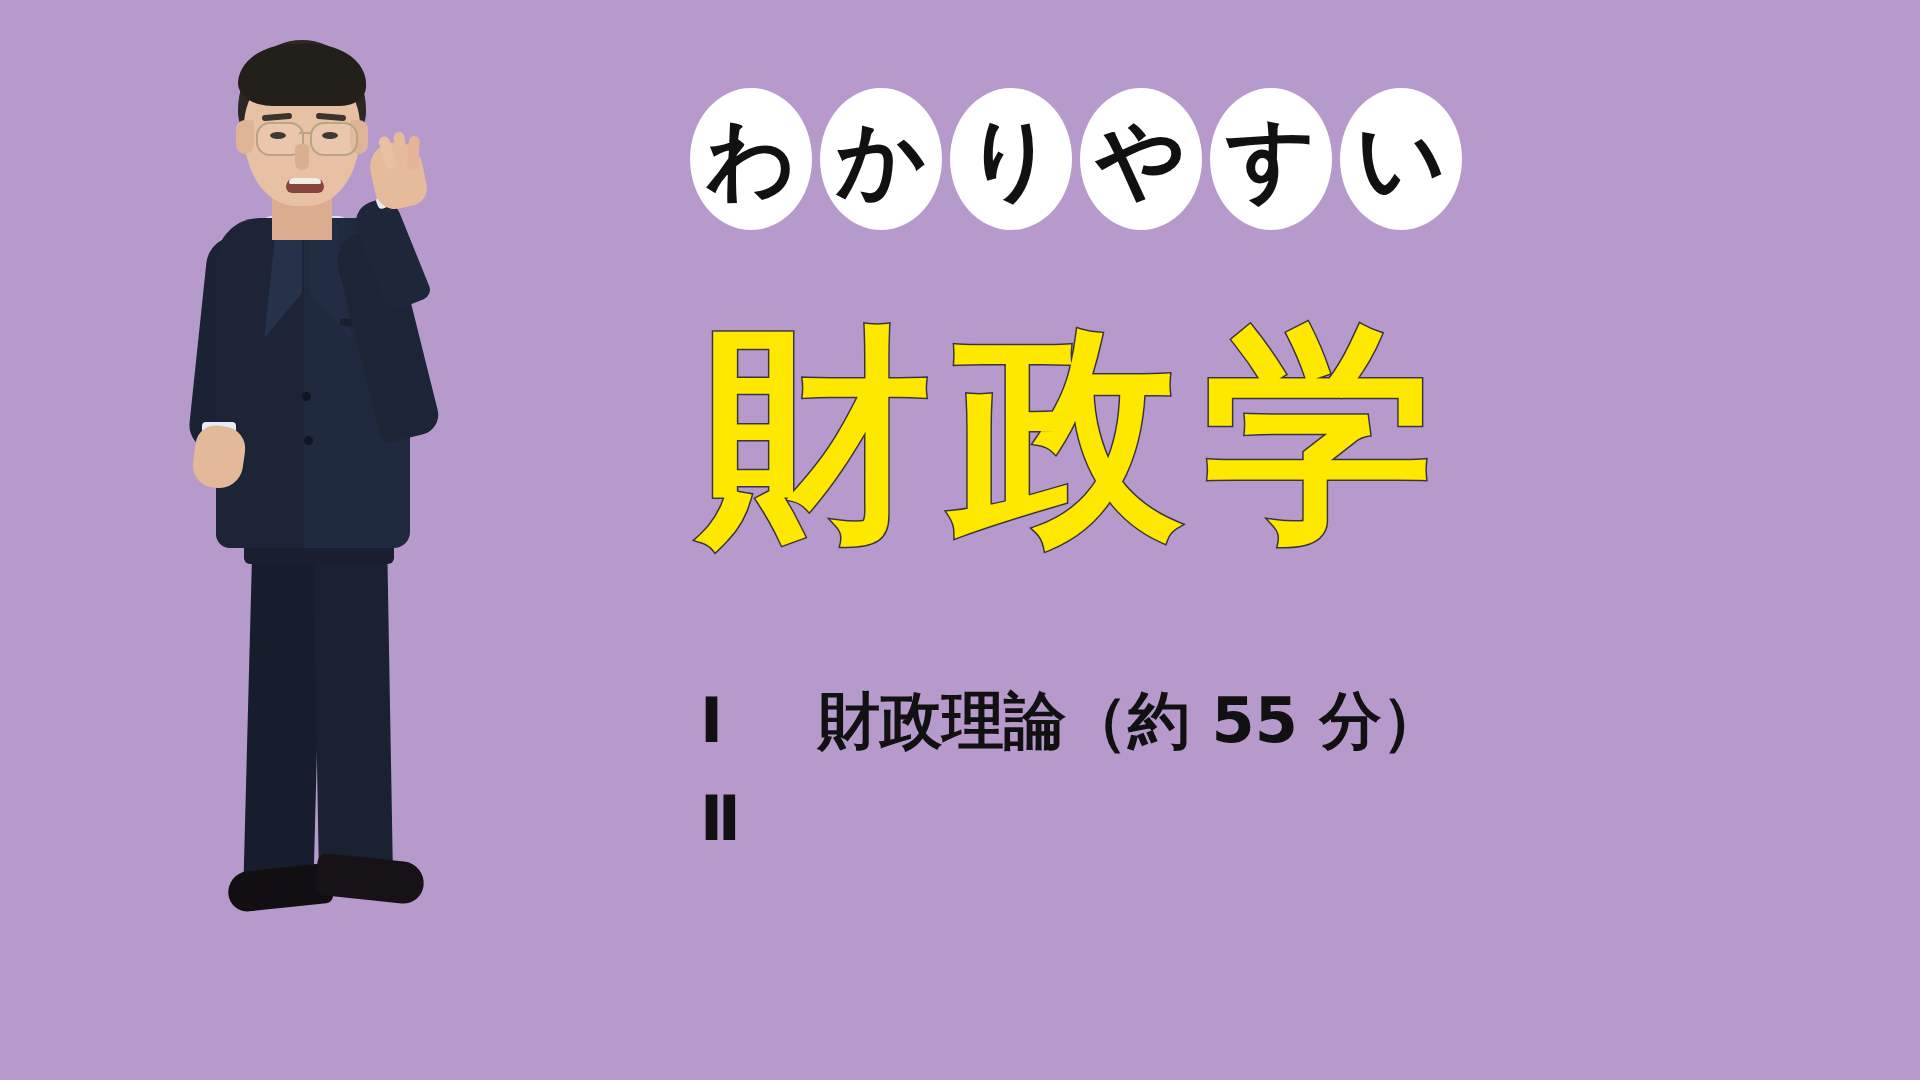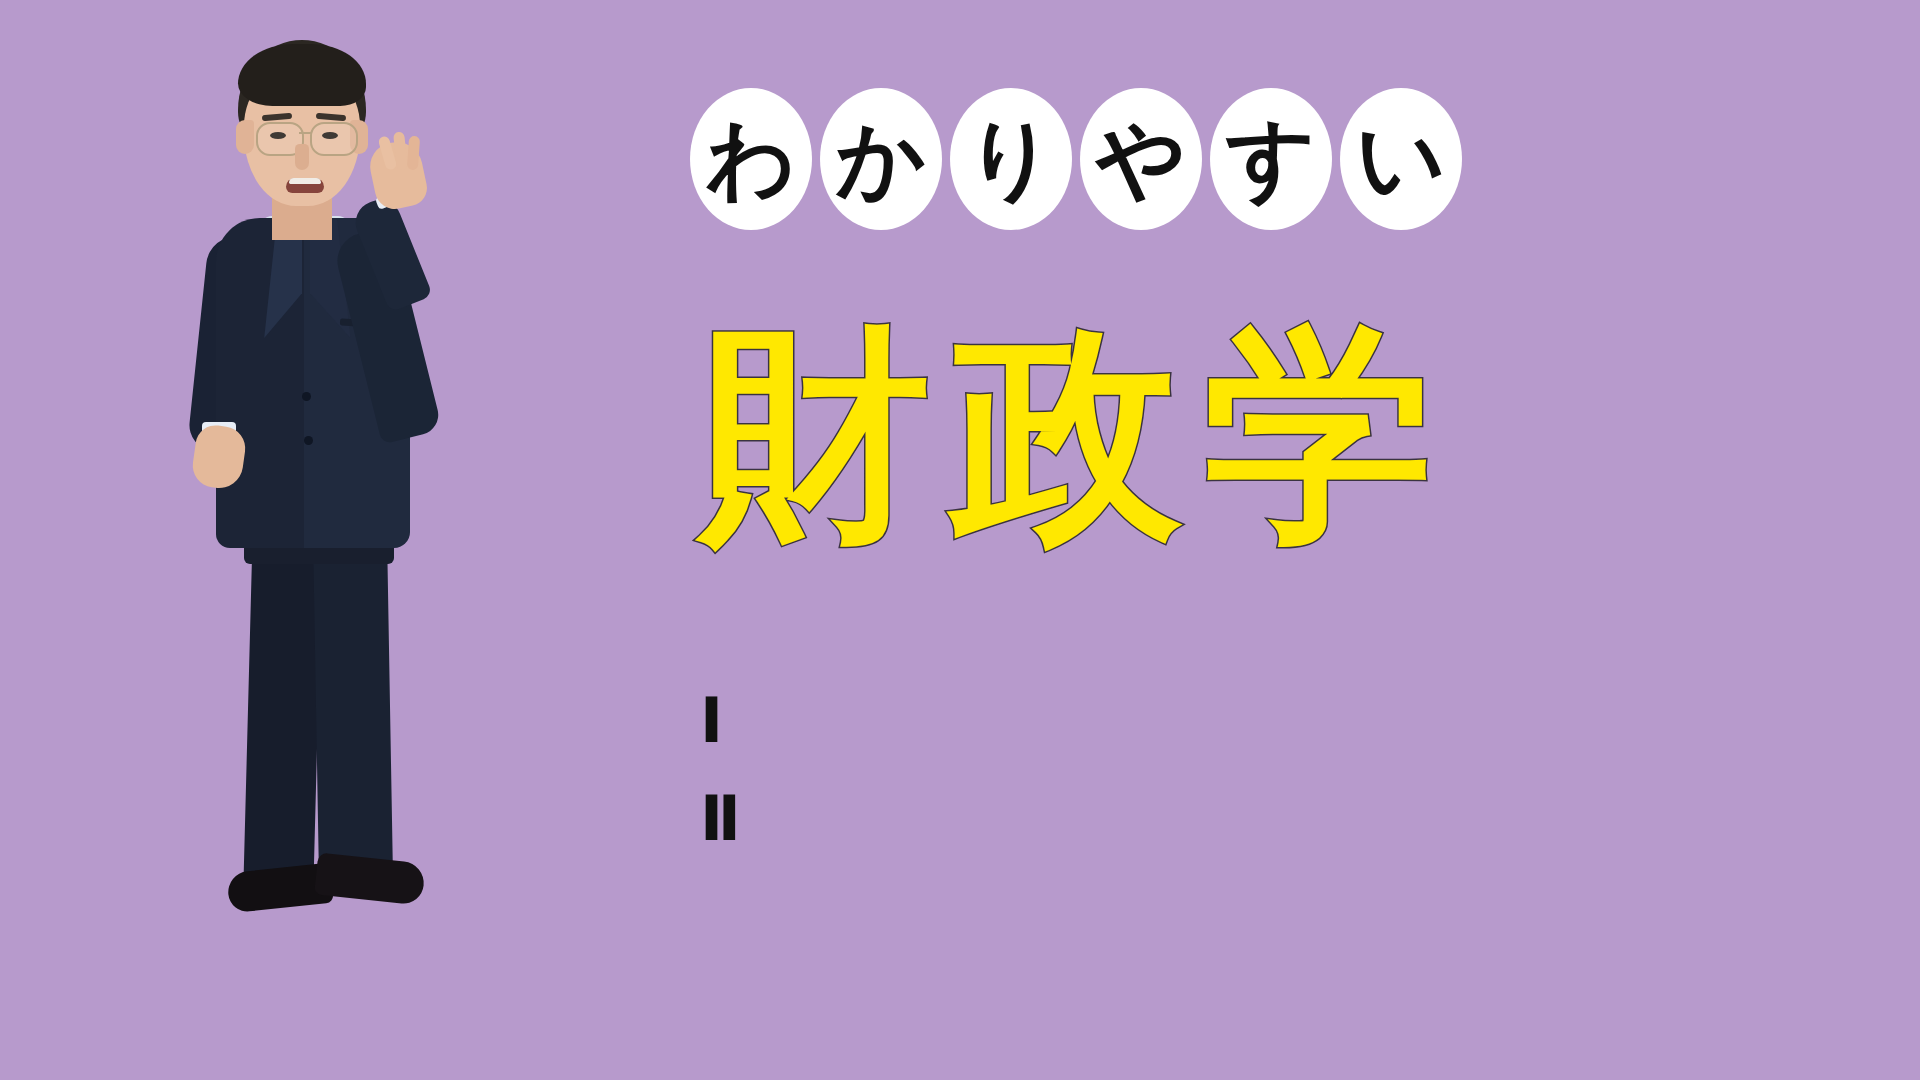--- a/index.html
+++ b/index.html
@@ -305,19 +305,20 @@
     <div class="kana-bubble" style="background: rgb(255, 255, 255);">や</div>
     <div class="kana-bubble" style="background: rgb(255, 255, 255);">す</div>
     <div class="kana-bubble" style="background: rgb(255, 255, 255);">い</div>
   </div>
 
   <div id="main-title" style="color: rgb(255, 232, 0);">財政学</div>
 
   <div id="subtitles" style="color: rgb(17, 17, 17);">
     <div class="sub-line">
       <span class="sub-num">Ⅰ</span>
+      <span class="sub-text">財政理論（約 55 分）</span>
     </div>
     <div class="sub-line">
       <span class="sub-num">Ⅱ</span>
     </div>
   </div>
 
 </div>
 
 </body></html>

